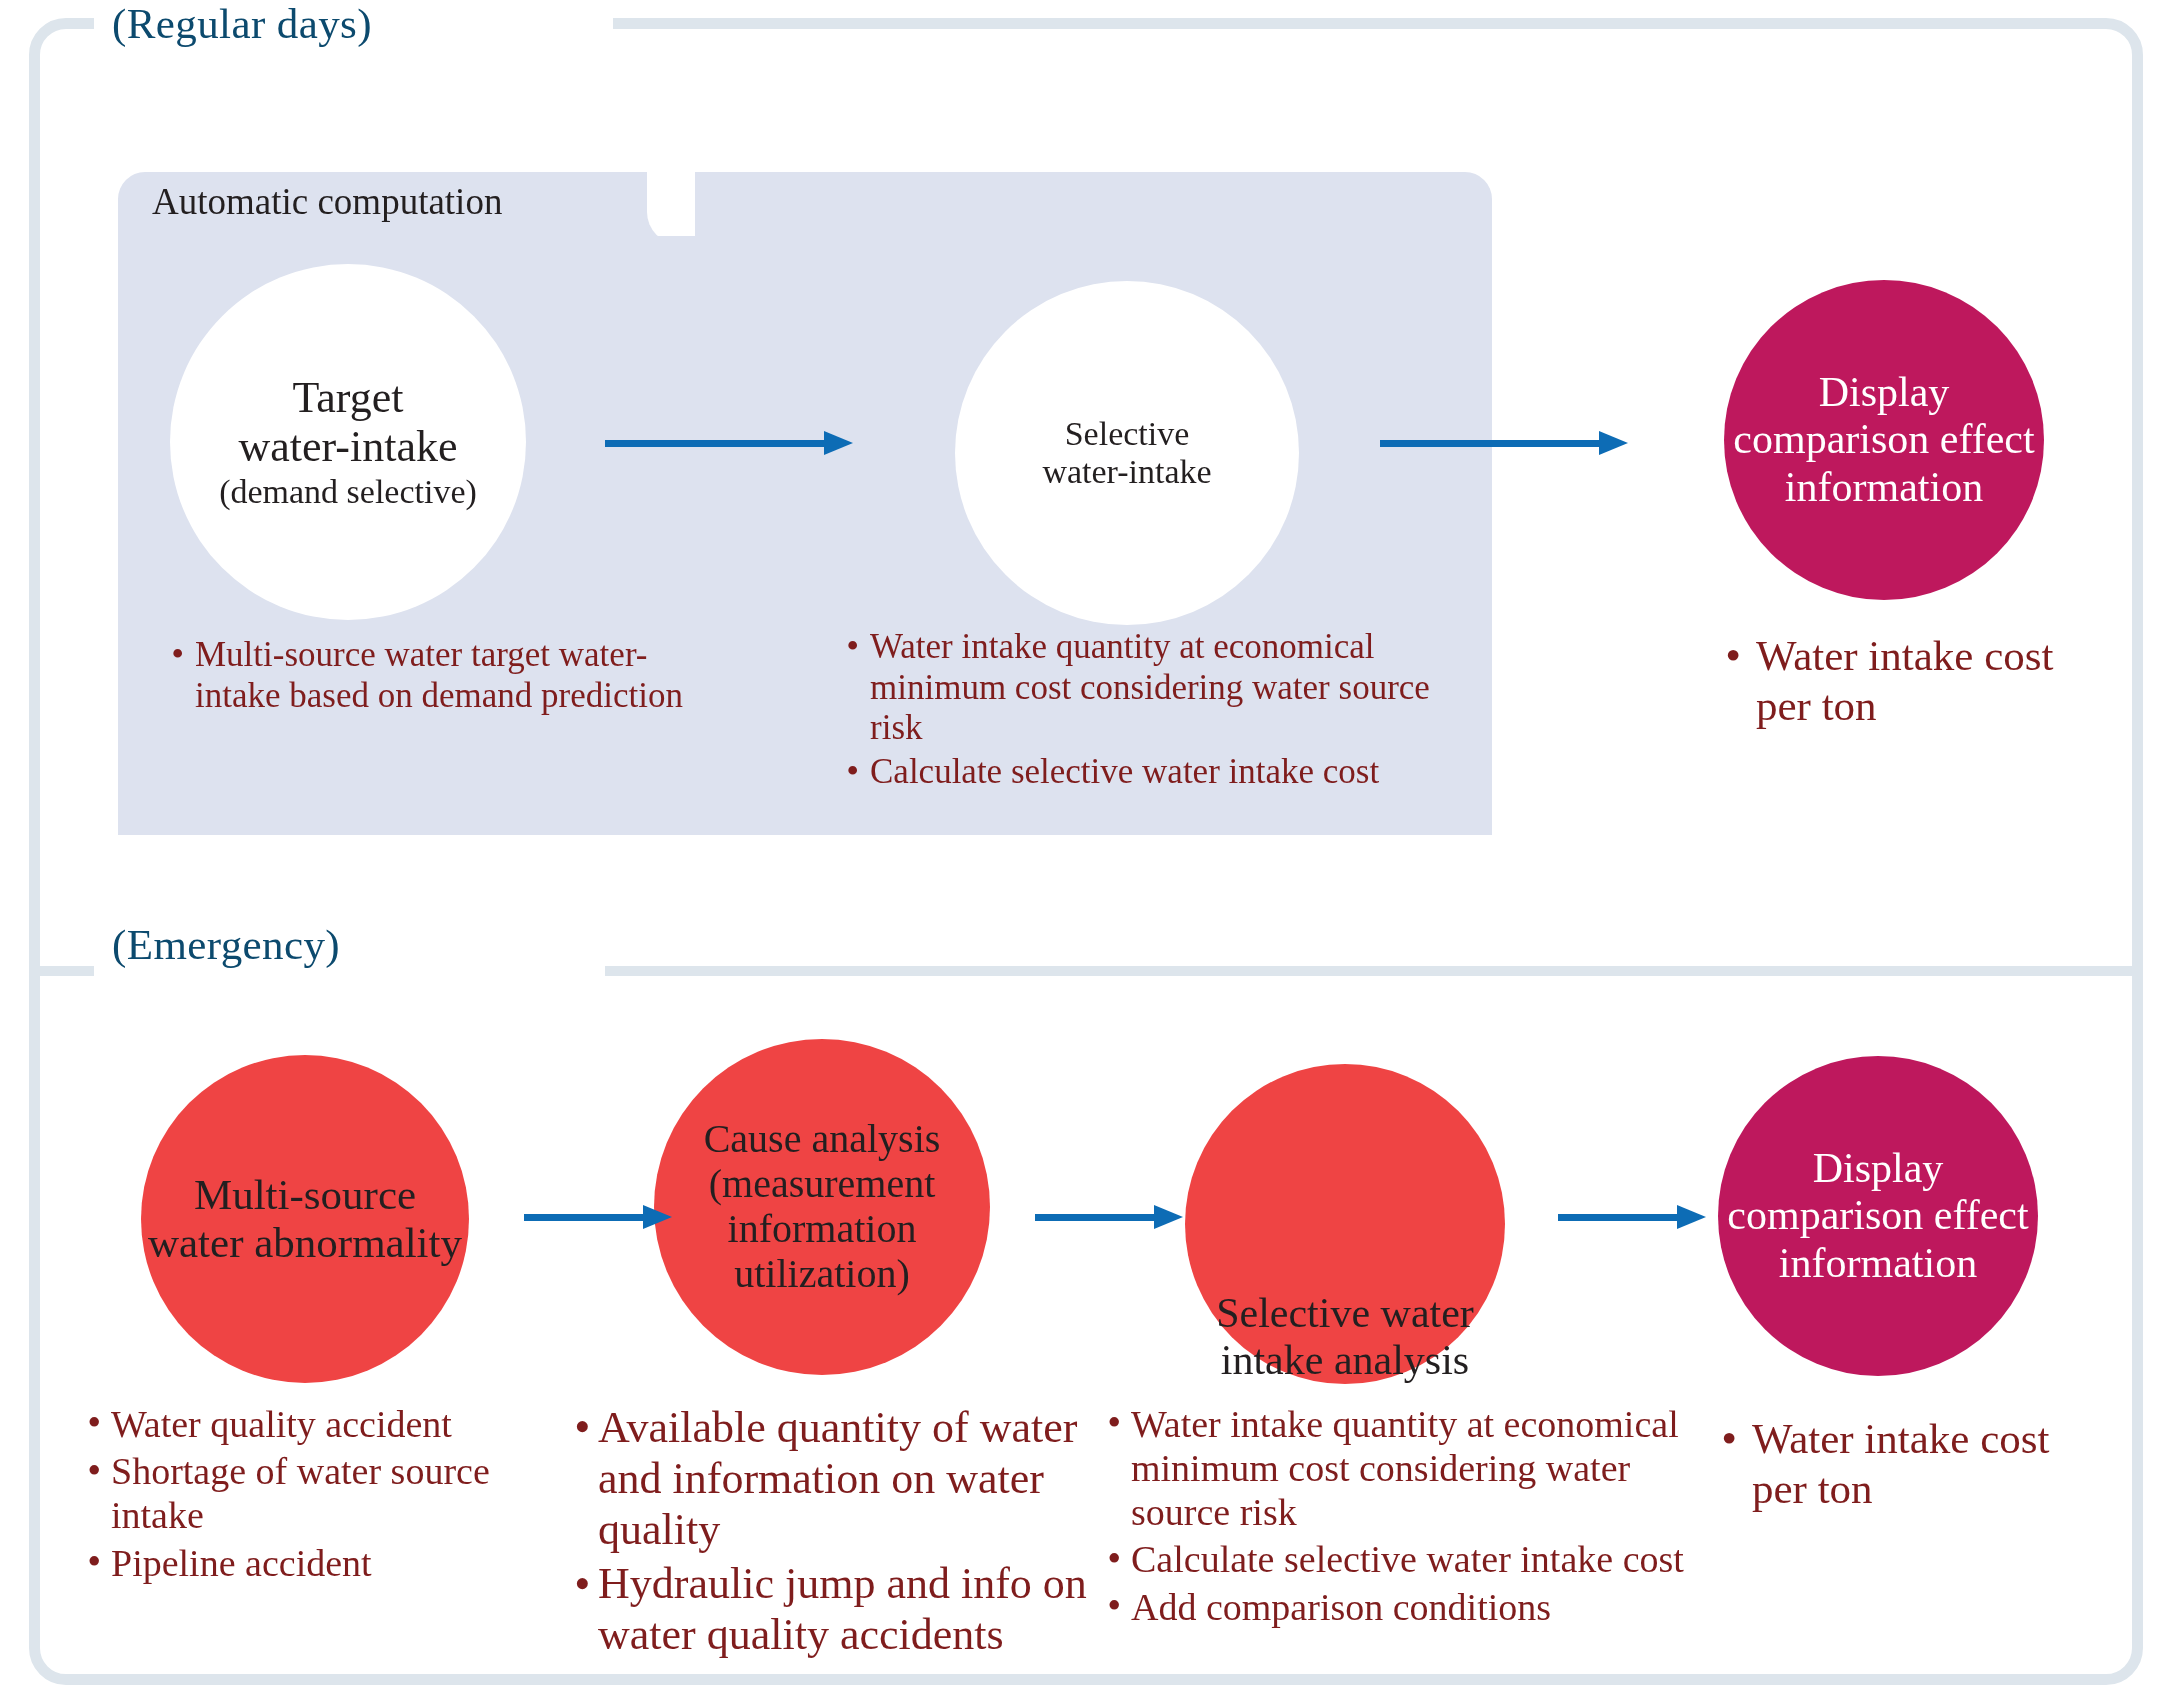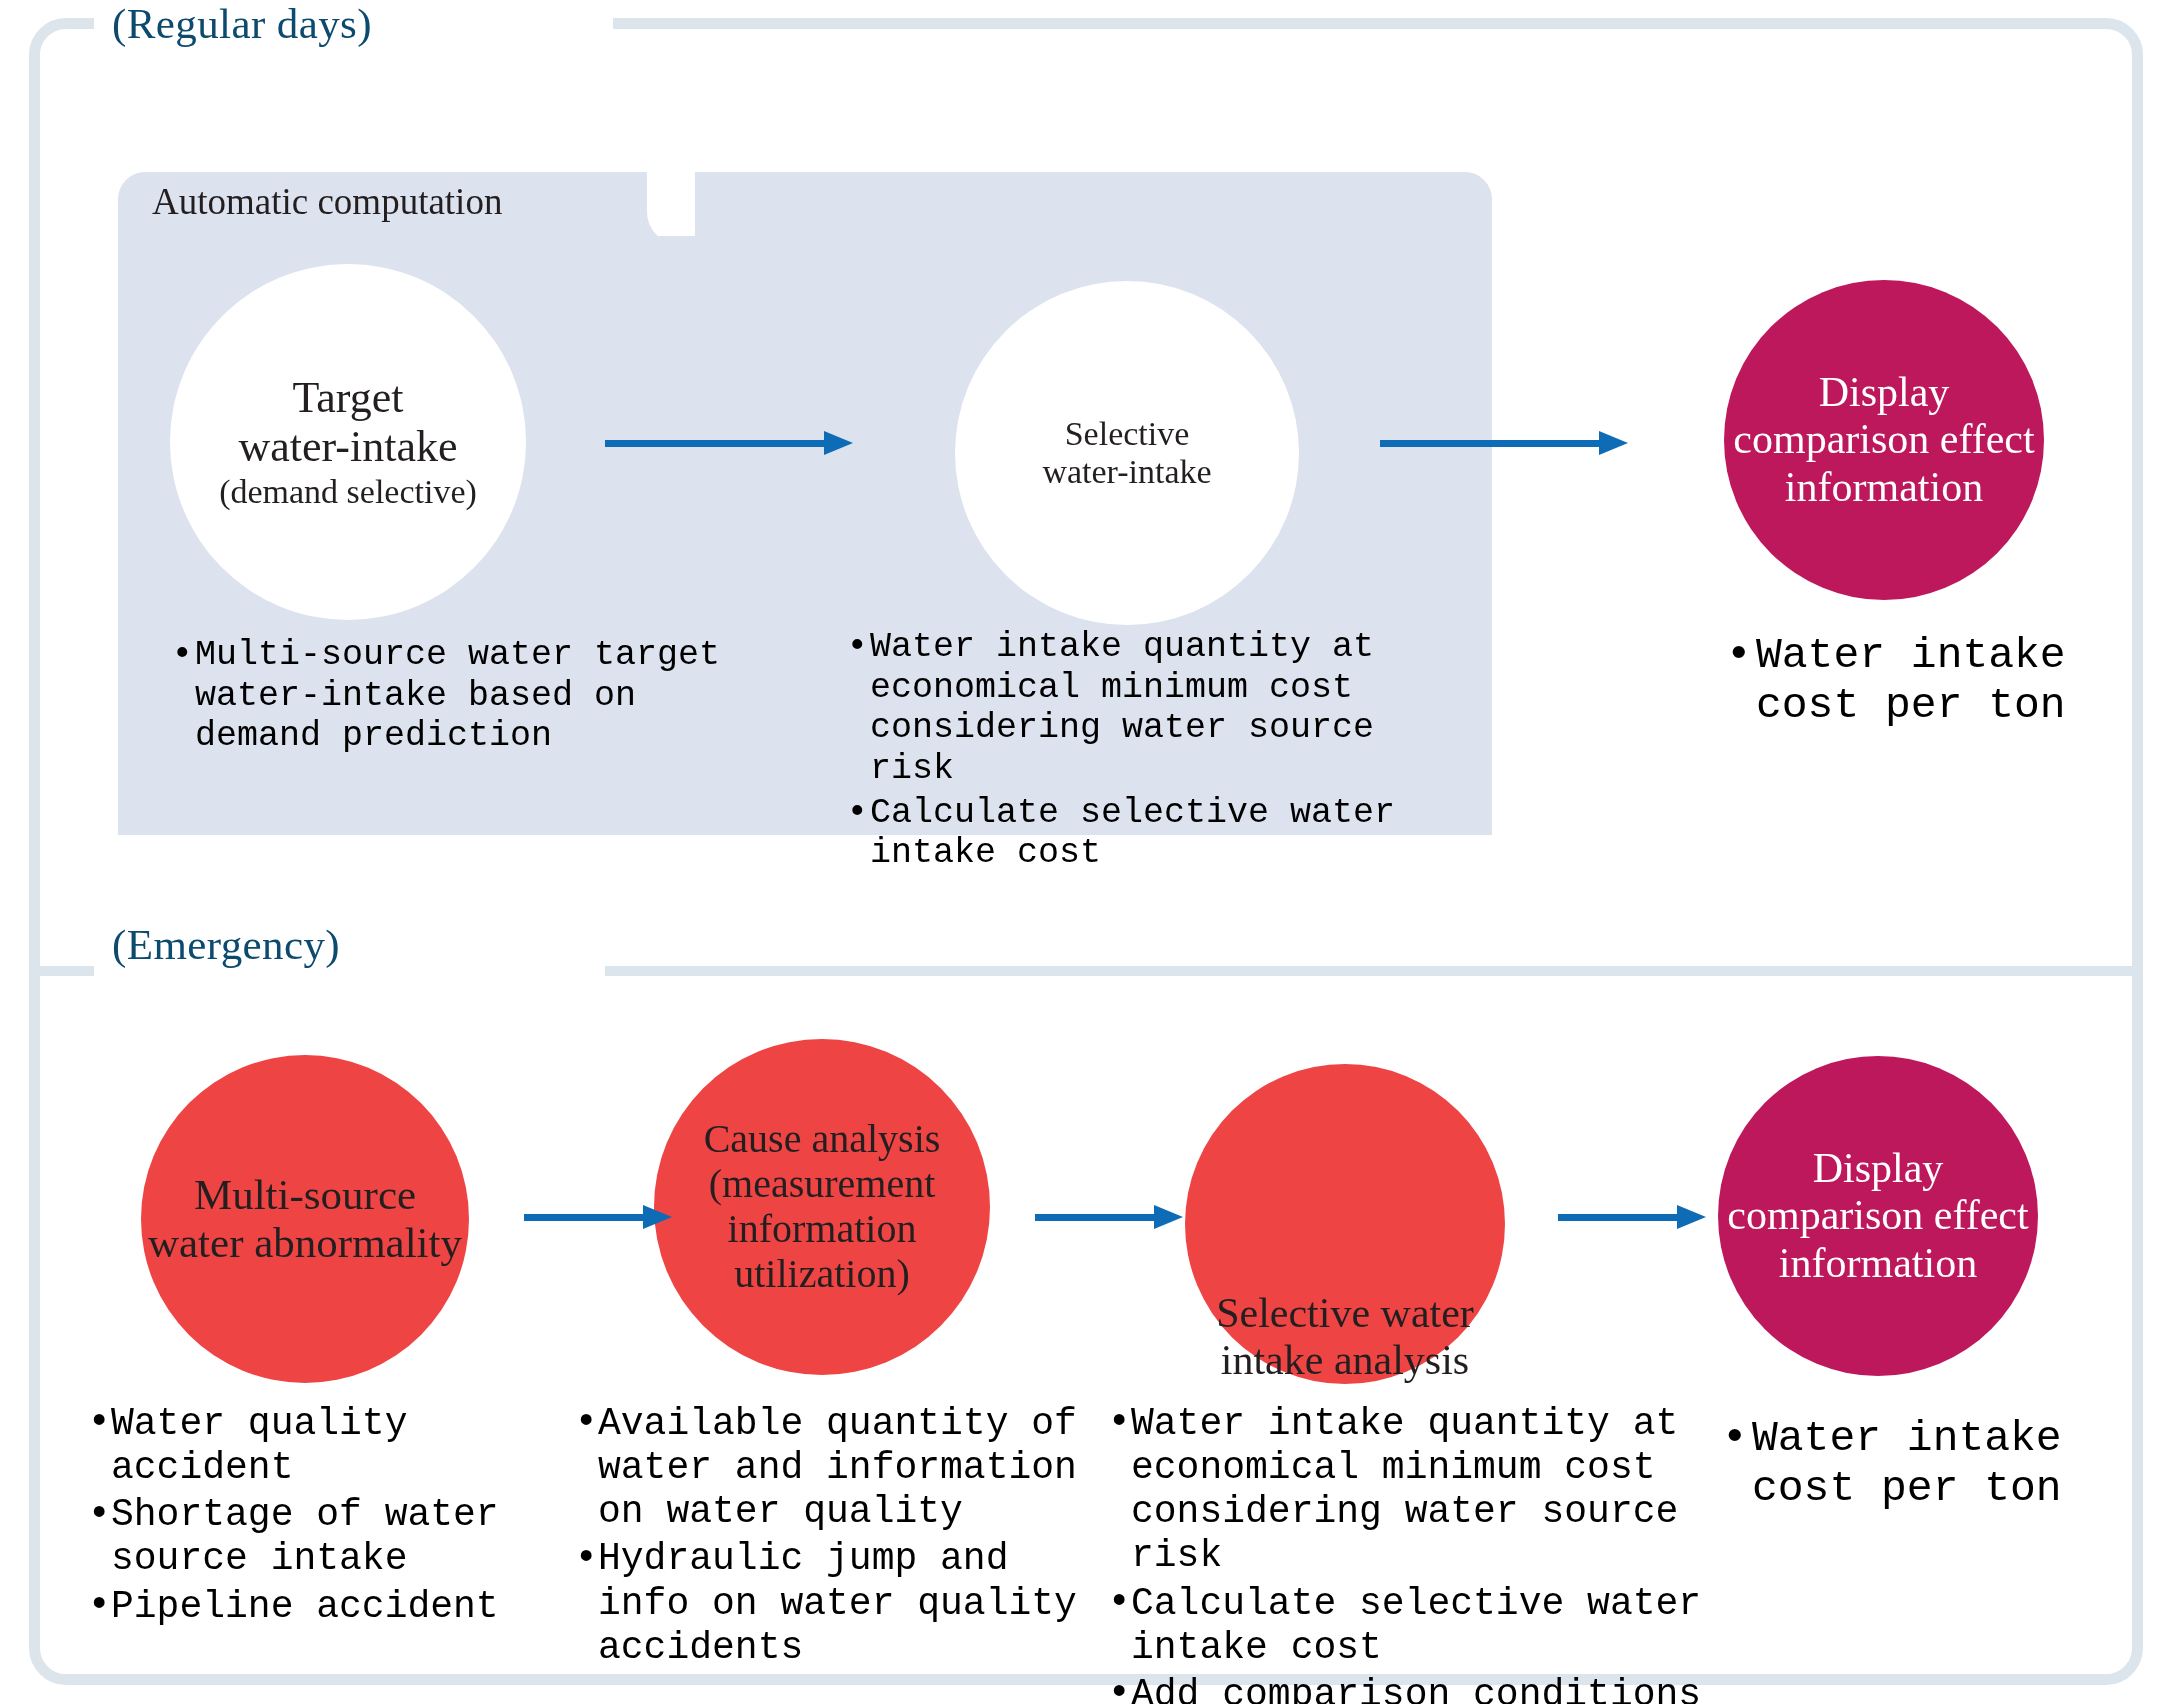--- a/index.html
+++ b/index.html
@@ -110,35 +110,35 @@
   #arrow-e2 .shaft{width:122px;}
   #arrow-e2 .head{left:119px;}
   #arrow-e3{left:1558px;top:1205px;width:148px;}
   #arrow-e3 .shaft{width:122px;}
   #arrow-e3 .head{left:119px;}
 
   
   .blist{position:absolute;margin:0;padding:0;list-style:none;}
   .blist li{
     position:relative;padding-left:27px;margin:0 0 3.2px 0;
-    line-height:1.16;color:#000000;font-family:Liberation Mono, monospace;
+    line-height:1.16;color:#7f1d1d;
   }
   .blist li::before{
     content:"\2022";position:absolute;left:3.2px;top:-1.6px;font-size:1.05em;
   }
 
   
   #bul-target{left:168px;top:635px;width:559px;font-size:35px;}
   #bul-selective{left:843px;top:627px;width:607px;font-size:35px;}
   #bul-cost-1{left:1722px;top:631px;width:376px;font-size:43px;}
   #bul-cost-1 li{padding-left:34px;}
 
   
   #bul-abnormality{left:84px;top:1402px;width:471px;font-size:38px;}
-  #bul-cause{left:571px;top:1402px;width:519px;font-size:38px;}
+  #bul-cause{left:571px;top:1402px;width:519px;font-size:44px;}
   #bul-sel-analysis{left:1104px;top:1402px;width:607px;font-size:38px;}
   #bul-cost-2{left:1718px;top:1414px;width:383px;font-size:43px;}
   #bul-cost-2 li{padding-left:34px;}
 </style>
 </head>
 <body>
 
 <div id="frame"></div>
 <div id="frame-gap-top"></div>
 <div id="divider"></div>

